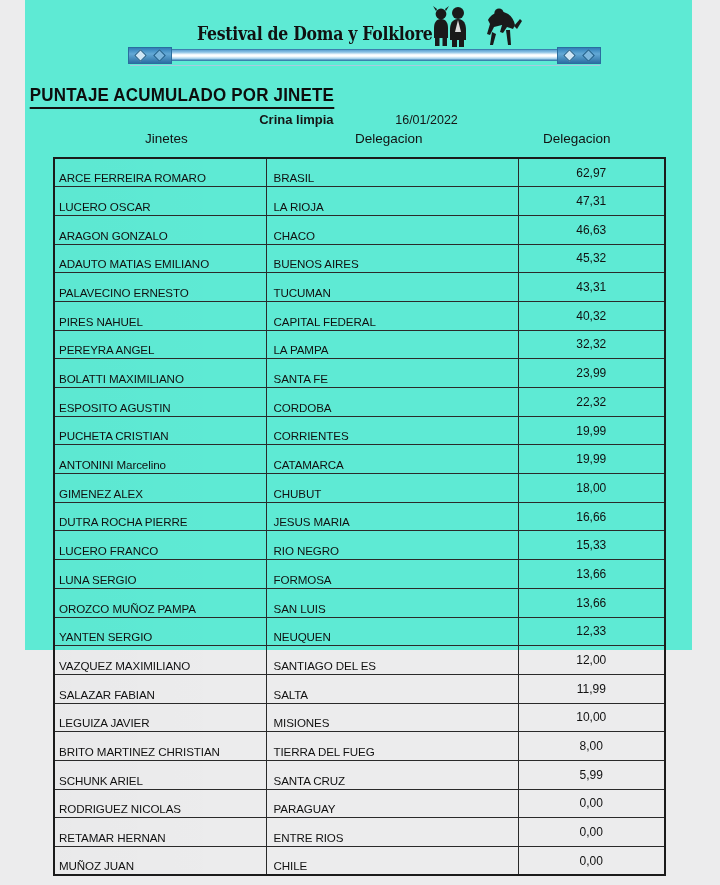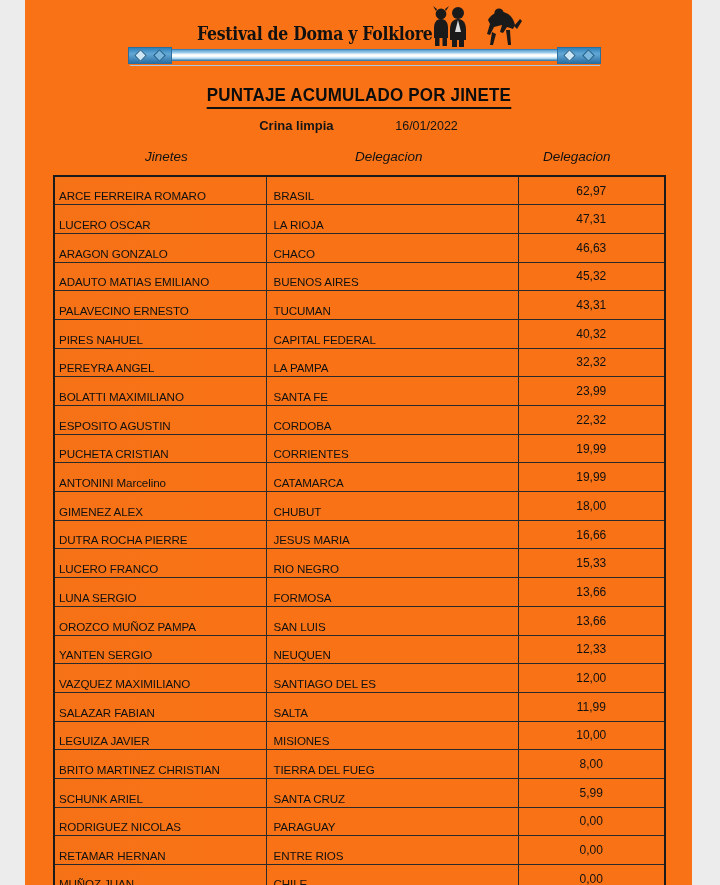--- a/index.html
+++ b/index.html
@@ -10,22 +10,22 @@
     overflow: hidden;
     background: #ececed;
     font-family: "Liberation Sans", sans-serif;
   }
 
   #page {
     position: absolute;
     left: 25px;
     top: 0;
     width: 667px;
-    height: 885px;
-    background: #f97316;
+    height: 650px;
+    background: #5eead4;
   }
 
   
   .masthead {
     position: relative;
     height: 80px;
   }
 
   .festival-title {
     position: absolute;
@@ -95,56 +95,54 @@
     position: absolute;
     left: 105px;
     top: 65px;
     width: 470px;
     height: 1px;
     background: #a9c9de;
   }
 
   
   .doc-title {
-    text-align: center;
     margin-top: 5px;
     font-size: 17.5px;
     font-weight: bold;
     letter-spacing: 0.2px;
     color: #0d0d0d;
     font-family: "Liberation Sans", sans-serif;
   }
   .doc-title span {
     border-bottom: 2px solid #111;
     padding-bottom: 1px;
     display: inline-block;
     transform: scaleX(0.97);
   }
 
   .subtitle-row {
-    margin-top: 9px;
+    margin-top: 3px;
     text-align: center;
     font-size: 13px;
     font-weight: bold;
     color: #151515;
   }
   .subtitle-row .cat { display: inline-block; }
   .subtitle-row .date {
     display: inline-block;
     margin-left: 58px;
     font-weight: normal;
     font-size: 12.5px;
   }
 
   
   .col-captions {
     position: relative;
     height: 26px;
-    margin-top: 16px;
-    font-style: italic;
+    margin-top: 4px;
   }
   .col-captions div {
     position: absolute;
     top: 0;
     font-size: 13.5px;
     color: #121212;
     white-space: nowrap;
   }
   .cap-jinetes    { left: 120px; }
   .cap-delegacion { left: 330px; text-align: center; }

